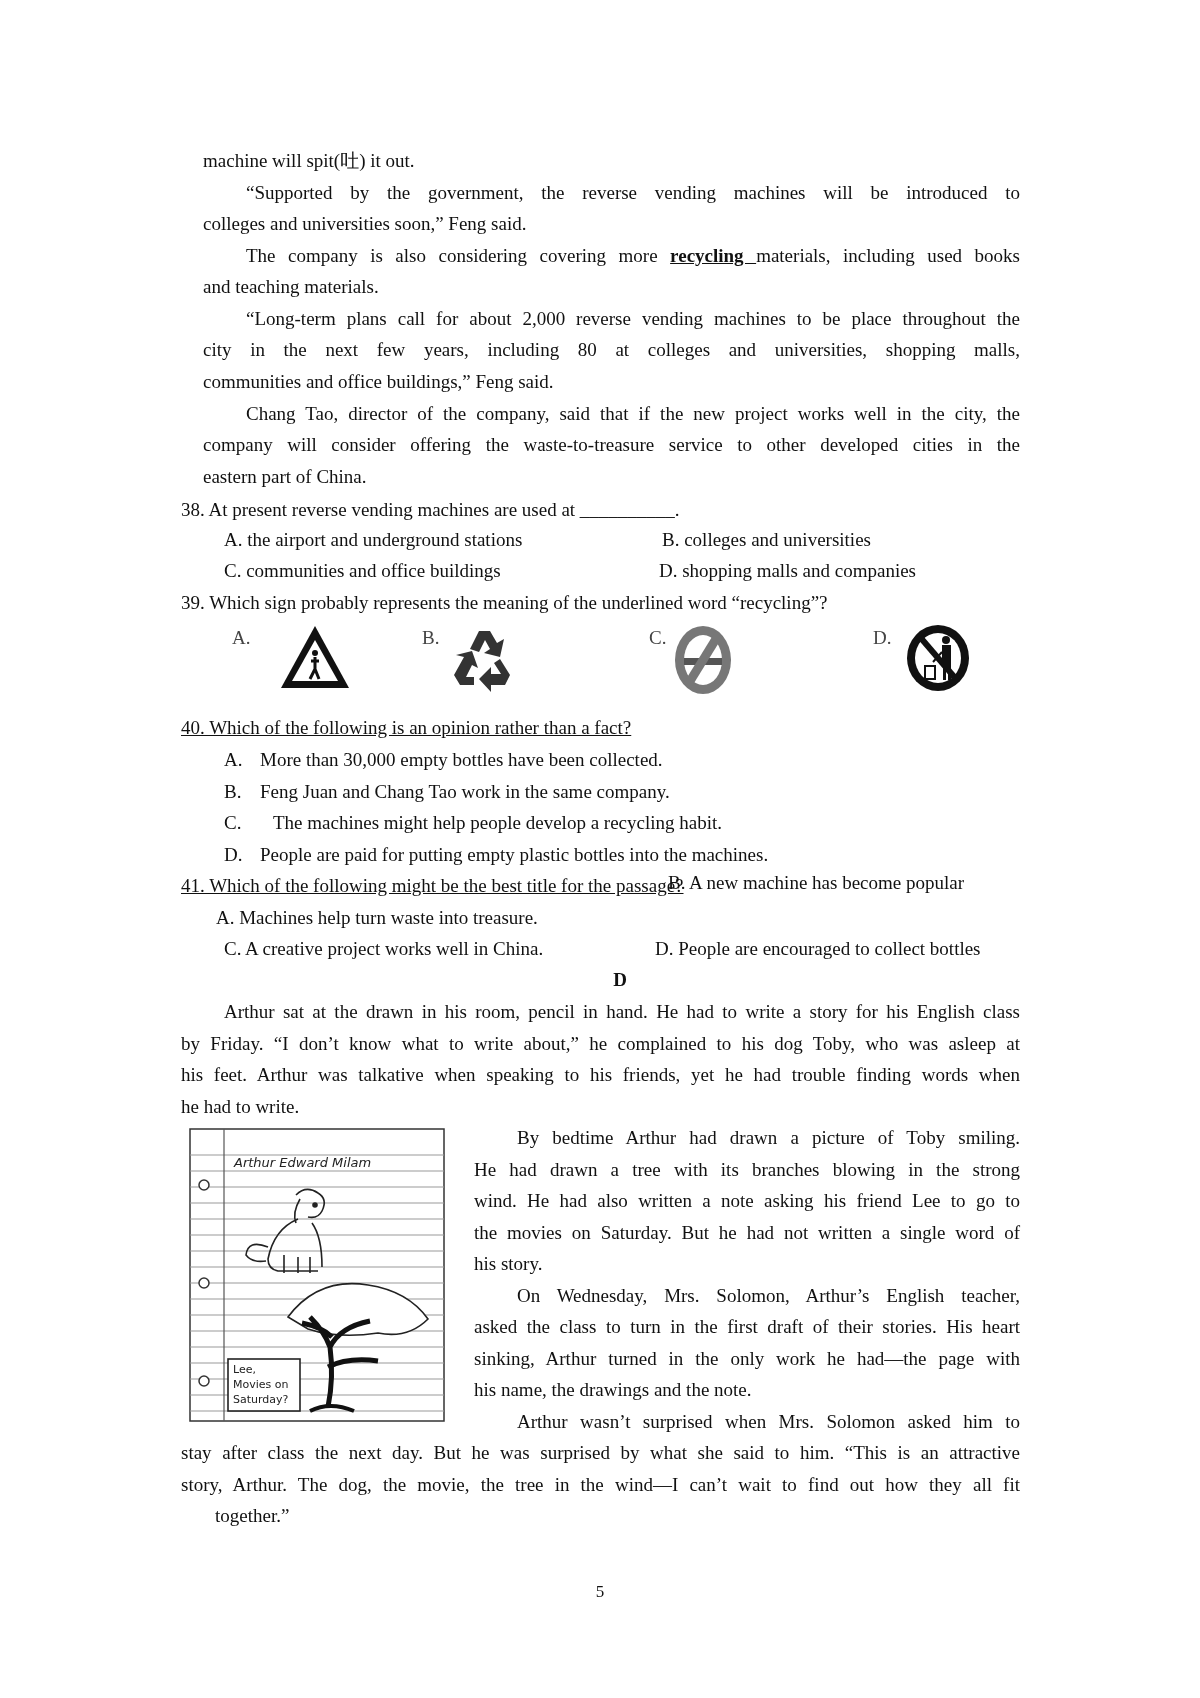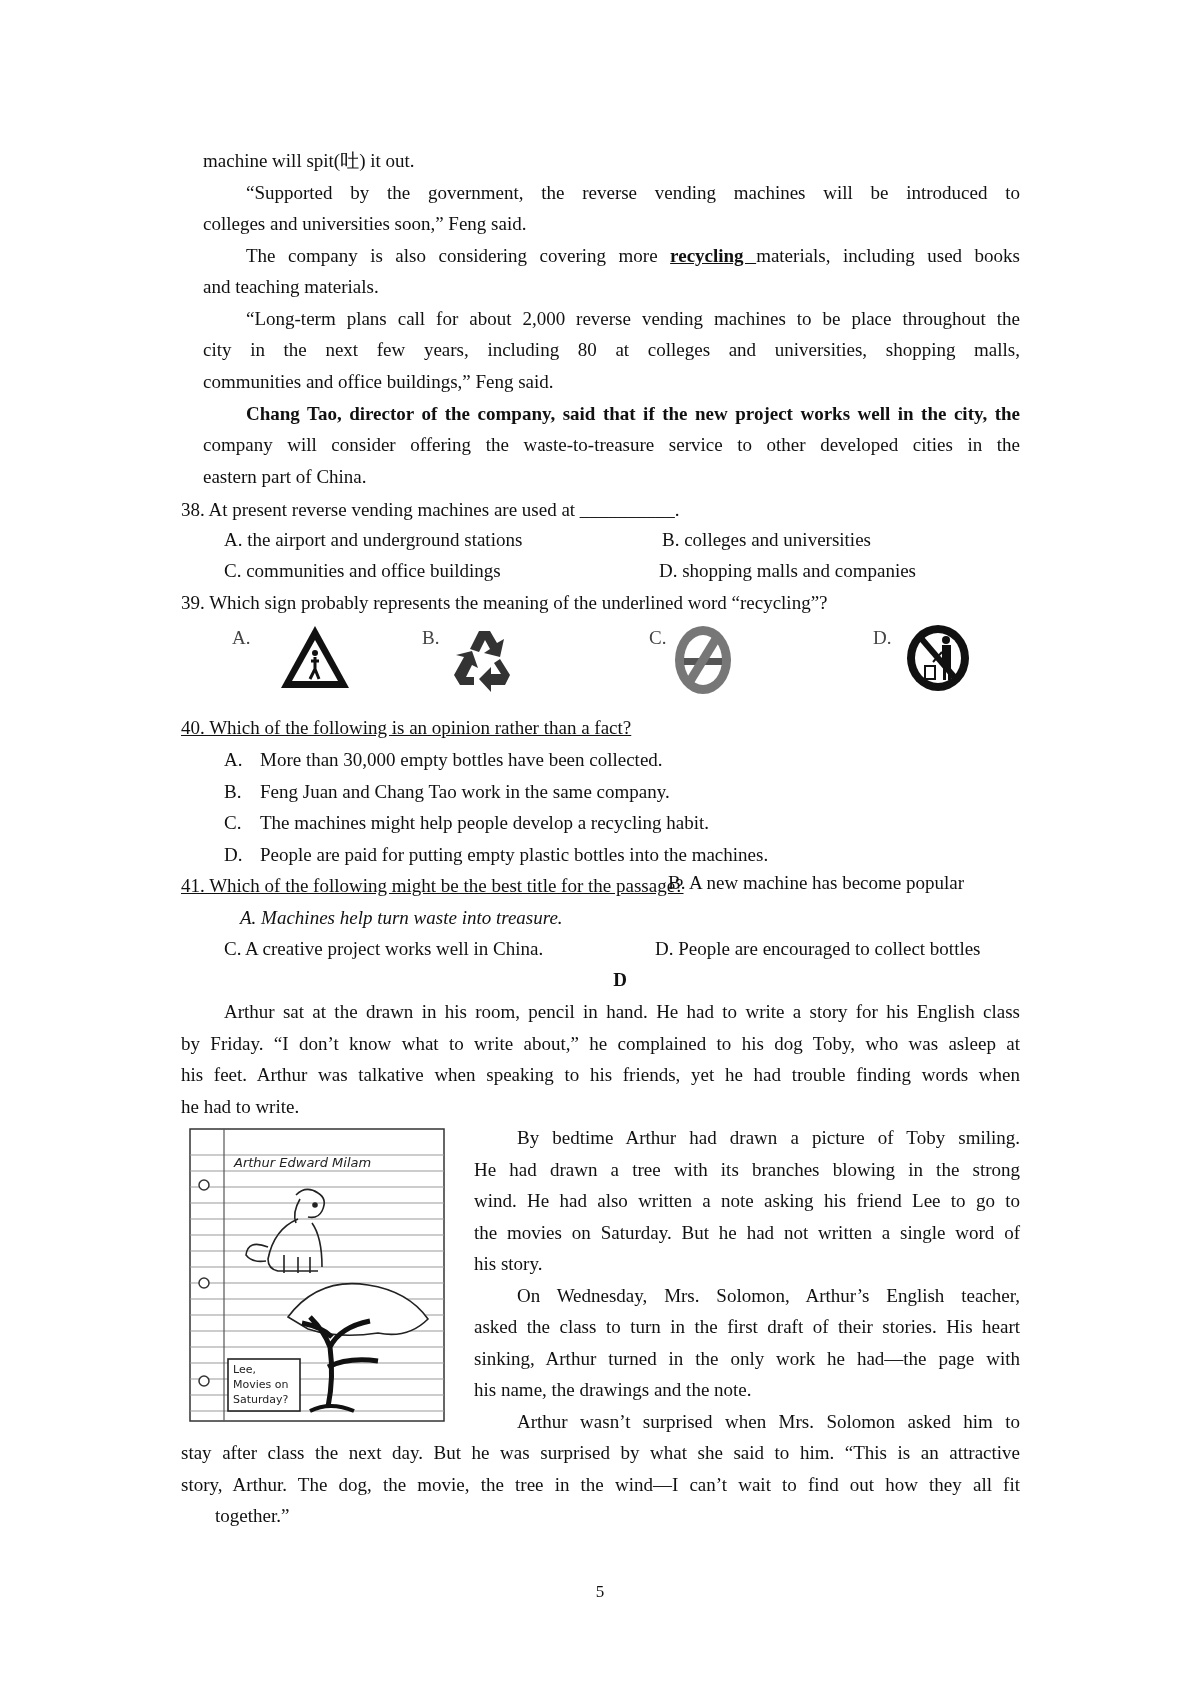--- a/index.html
+++ b/index.html
@@ -23,21 +23,21 @@
 <div class="page">
 
   <div class="ln" style="left:203px; top:150px;">machine will spit(吐) it out.</div>
   <div class="jl full" style="left:246px; width:774px; top:182px;">“Supported by the government, the reverse vending machines will be introduced to</div>
   <div class="ln" style="left:203px; top:213px;">colleges and universities soon,” Feng said.</div>
   <div class="jl" style="left:246px; width:774px; top:245px;"><span>The company is also considering covering more </span><span class="u">recycling </span><span>materials, including used books</span></div>
   <div class="ln" style="left:203px; top:276px;">and teaching materials.</div>
   <div class="jl" style="left:246px; width:774px; top:308px;">“Long-term plans call for about 2,000 reverse vending machines to be place throughout the</div>
   <div class="jl full" style="top:339px;">city in the next few years, including 80 at colleges and universities, shopping malls,</div>
   <div class="ln" style="left:203px; top:371px;">communities and office buildings,” Feng said.</div>
-  <div class="jl" style="left:246px; width:774px; top:403px;font-weight:bold;">Chang Tao, director of the company, said that if the new project works well in the city, the</div>
+  <div class="jl" style="left:246px; width:774px; top:403px;">Chang Tao, director of the company, said that if the new project works well in the city, the</div>
   <div class="jl full" style="top:434px;">company will consider offering the waste-to-treasure service to other developed cities in the</div>
   <div class="ln" style="left:203px; top:466px;">eastern  part of China.</div>
 
   <div class="ln" style="left:181px; top:499px;">38. At present reverse vending machines are used at __________.</div>
   <div class="ln" style="left:224px; top:529px;">A. the airport and underground stations</div>
   <div class="ln" style="left:662px; top:529px;">B. colleges and universities</div>
   <div class="ln" style="left:224px; top:560px;">C. communities and office buildings</div>
   <div class="ln" style="left:659px; top:560px;">D. shopping malls and companies</div>
 
   <div class="ln" style="left:181px; top:592px;">39. Which sign probably represents the meaning of the underlined word “recycling”?</div>
@@ -76,25 +76,25 @@
     <rect x="39" y="23" width="9" height="22" fill="#111"></rect>
     <rect x="40" y="44" width="3" height="14" fill="#111"></rect>
     <rect x="45" y="44" width="3" height="14" fill="#111"></rect>
     <rect x="22" y="44" width="10" height="13" fill="none" stroke="#111" stroke-width="2"></rect>
     <line x1="39" y1="30" x2="30" y2="40" stroke="#111" stroke-width="2"></line>
   </svg>
 
   <div class="ln" style="left:181px; top:717px;text-decoration:underline;">40. Which of the following is an opinion rather than a fact?</div>
   <div class="ln" style="left:224px; top:749px;"><span>A.</span><span style="position:absolute; left:36px;">More than 30,000 empty bottles have been collected.</span></div>
   <div class="ln" style="left:224px; top:781px;"><span>B.</span><span style="position:absolute; left:36px;">Feng Juan and Chang Tao work in the same company.</span></div>
-  <div class="ln" style="left:224px; top:812px;"><span>C.</span><span style="position:absolute; left:36px;">The machines  might help people develop a recycling habit.</span></div>
+  <div class="ln" style="left:224px; top:812px;"><span>C.</span><span style="position:absolute; left:49px;">The machines  might help people develop a recycling habit.</span></div>
   <div class="ln" style="left:224px; top:844px;"><span>D.</span><span style="position:absolute; left:36px;">People are paid for putting empty plastic bottles  into the machines.</span></div>
 
   <div class="ln" style="left:181px; top:875px;text-decoration:underline;">41. Which of the following might be the best title for the passage?</div>
-  <div class="ln" style="left:240px; top:907px;font-style:italic;">A. Machines help turn waste into treasure.</div>
+  <div class="ln" style="left:216px; top:907px;">A. Machines help turn waste into treasure.</div>
   <div class="ln" style="left:668px; top:872px;">B. A new machine has become popular</div>
   <div class="ln" style="left:224px; top:938px;">C. A creative project works well in China.</div>
   <div class="ln" style="left:655px; top:938px;">D. People are encouraged to collect bottles</div>
 
   <div class="ln bold" style="left:0; width:1240px; text-align:center; top:969px;">D</div>
 
   <div class="jl" style="left:224px; width:796px; top:1001px;">Arthur sat at the drawn in his room, pencil in hand. He had to write a story for his English class</div>
   <div class="jl full2" style="top:1033px;">by Friday. “I don’t know what to write about,” he complained to his dog Toby, who was asleep at</div>
   <div class="jl full2" style="top:1064px;">his feet. Arthur was talkative when speaking to his friends, yet he had trouble finding words when</div>
   <div class="ln" style="left:181px; top:1096px;">he had to write.</div>

